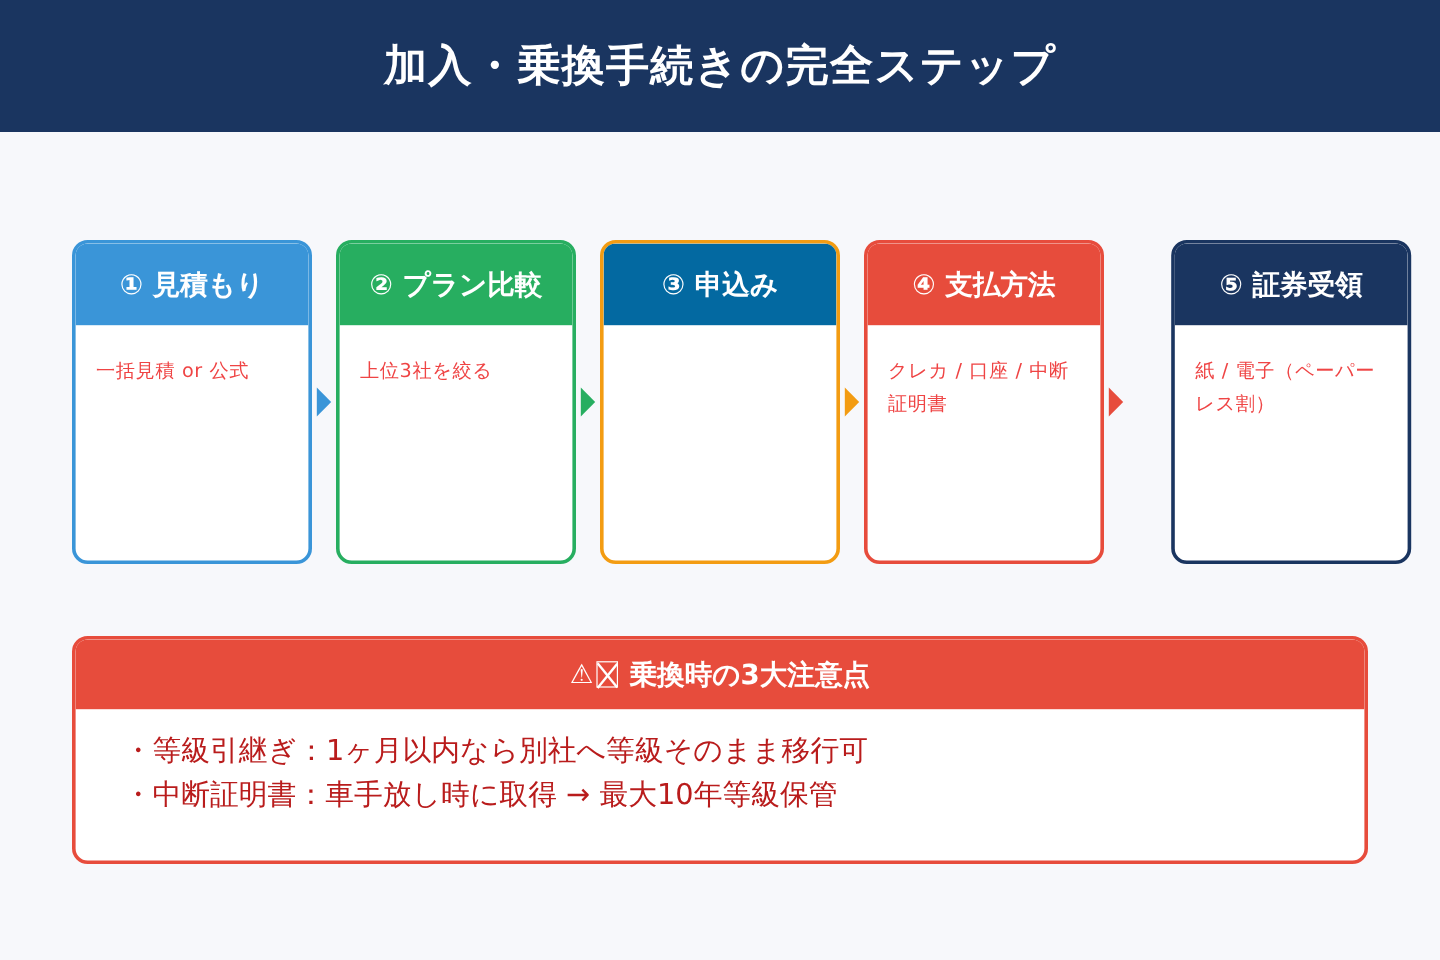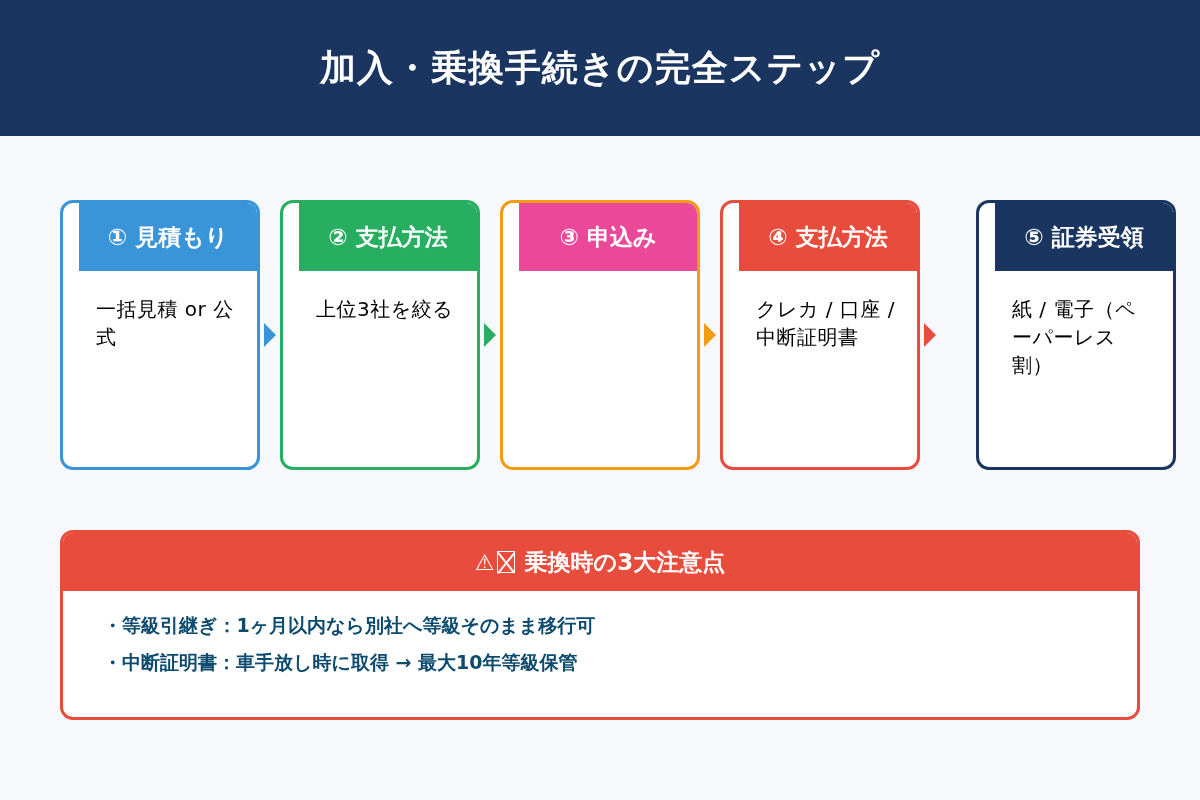--- a/index.html
+++ b/index.html
@@ -4,37 +4,37 @@
 <style>
   * { box-sizing: border-box; margin: 0; padding: 0; }
   html, body { width: 1200px; height: 800px; overflow: hidden; }
   body {
     background: #f7f8fb;
     font-family: "DejaVu Sans", "Liberation Sans", sans-serif;
     position: relative;
     color: #2c3e50;
   }
   .title-bar {
-    position: absolute; left: 0; top: 0; width: 1200px; height: 136px;
+    position: absolute; left: 0; top: 0; width: 1200px; height: 110px;
     background: #1a3560;
     display: flex; align-items: center; justify-content: center;
   }
   .title-bar h1 {
     color: #ffffff; font-size: 36px; font-weight: bold; letter-spacing: 1px;
   }
   .step-card {
     position: absolute; top: 200px; width: 200px; height: 270px;
-    border: 3px solid; border-radius: 13px; background: #ffffff; overflow: hidden; padding-left: 16px;
+    border: 3px solid; border-radius: 13px; background: #ffffff; overflow: hidden;
   }
   .step-head {
     height: 68px; display: flex; align-items: center; justify-content: center;
     color: #ffffff; font-size: 23px; font-weight: bold; white-space: nowrap;
   }
   .step-body {
-    padding: 24px 17px 0 17px; font-size: 20px; line-height: 28px; color: #000000;
+    padding: 24px 17px 0 17px; font-size: 16px; line-height: 28px; color: #ef4444;
     letter-spacing: 0.5px;
   }
   .arrow {
     position: absolute; top: 323px; width: 0; height: 0;
     border-top: 12px solid transparent; border-bottom: 12px solid transparent;
     border-left: 12px solid;
   }
   .notice {
     position: absolute; left: 60px; top: 530px; width: 1080px; height: 190px;
     border: 3px solid #e74c3c; border-radius: 13px; background: #ffffff; overflow: hidden;
@@ -50,44 +50,44 @@
     position: relative; margin-right: 10px; vertical-align: middle;
   }
   .missing-glyph::before, .missing-glyph::after {
     content: ""; position: absolute; left: 50%; top: -2px; width: 1.5px; height: 26px;
     background: #fff;
   }
   .missing-glyph::before { transform: translateX(-50%) rotate(39deg); }
   .missing-glyph::after { transform: translateX(-50%) rotate(-39deg); }
   .notice-list { list-style: none; padding: 16px 0 0 40px; }
   .notice-list li {
-    font-size: 19px; font-weight: bold; line-height: 37px; color: #0c4a6e;
+    font-size: 24px; font-weight: normal; line-height: 37px; color: #b91c1c;
   }
 </style>
 </head>
 <body>
 
 <div class="title-bar">
   <h1>加入・乗換手続きの完全ステップ</h1>
 </div>
 
 <div class="step-card" style="left:60px; border-color:#3a95d8;">
   <div class="step-head" style="background:#3a95d8;">① 見積もり</div>
   <div class="step-body">一括見積 or 公式</div>
 </div>
 <div class="arrow" style="left:264px; border-left-color:#3a95d8;"></div>
 
 <div class="step-card" style="left:280px; border-color:#27ae60;">
-  <div class="step-head" style="background:#27ae60;">② 支払方法</div>
+  <div class="step-head" style="background:#27ae60;">② プラン比較</div>
   <div class="step-body">上位3社を絞る</div>
 </div>
 <div class="arrow" style="left:484px; border-left-color:#27ae60;"></div>
 
 <div class="step-card" style="left:500px; border-color:#f39c12;">
-  <div class="step-head" style="background:#ec4899;">③ 申込み</div>
+  <div class="step-head" style="background:#0369a1;">③ 申込み</div>
 </div>
 <div class="arrow" style="left:704px; border-left-color:#f39c12;"></div>
 
 <div class="step-card" style="left:720px; border-color:#e74c3c;">
   <div class="step-head" style="background:#e74c3c;">④ 支払方法</div>
   <div class="step-body">クレカ / 口座 / 中断証明書</div>
 </div>
 <div class="arrow" style="left:924px; border-left-color:#e74c3c;"></div>
 
 <div class="step-card" style="left:940px; border-color:#1a3560;margin-left:36px;">

